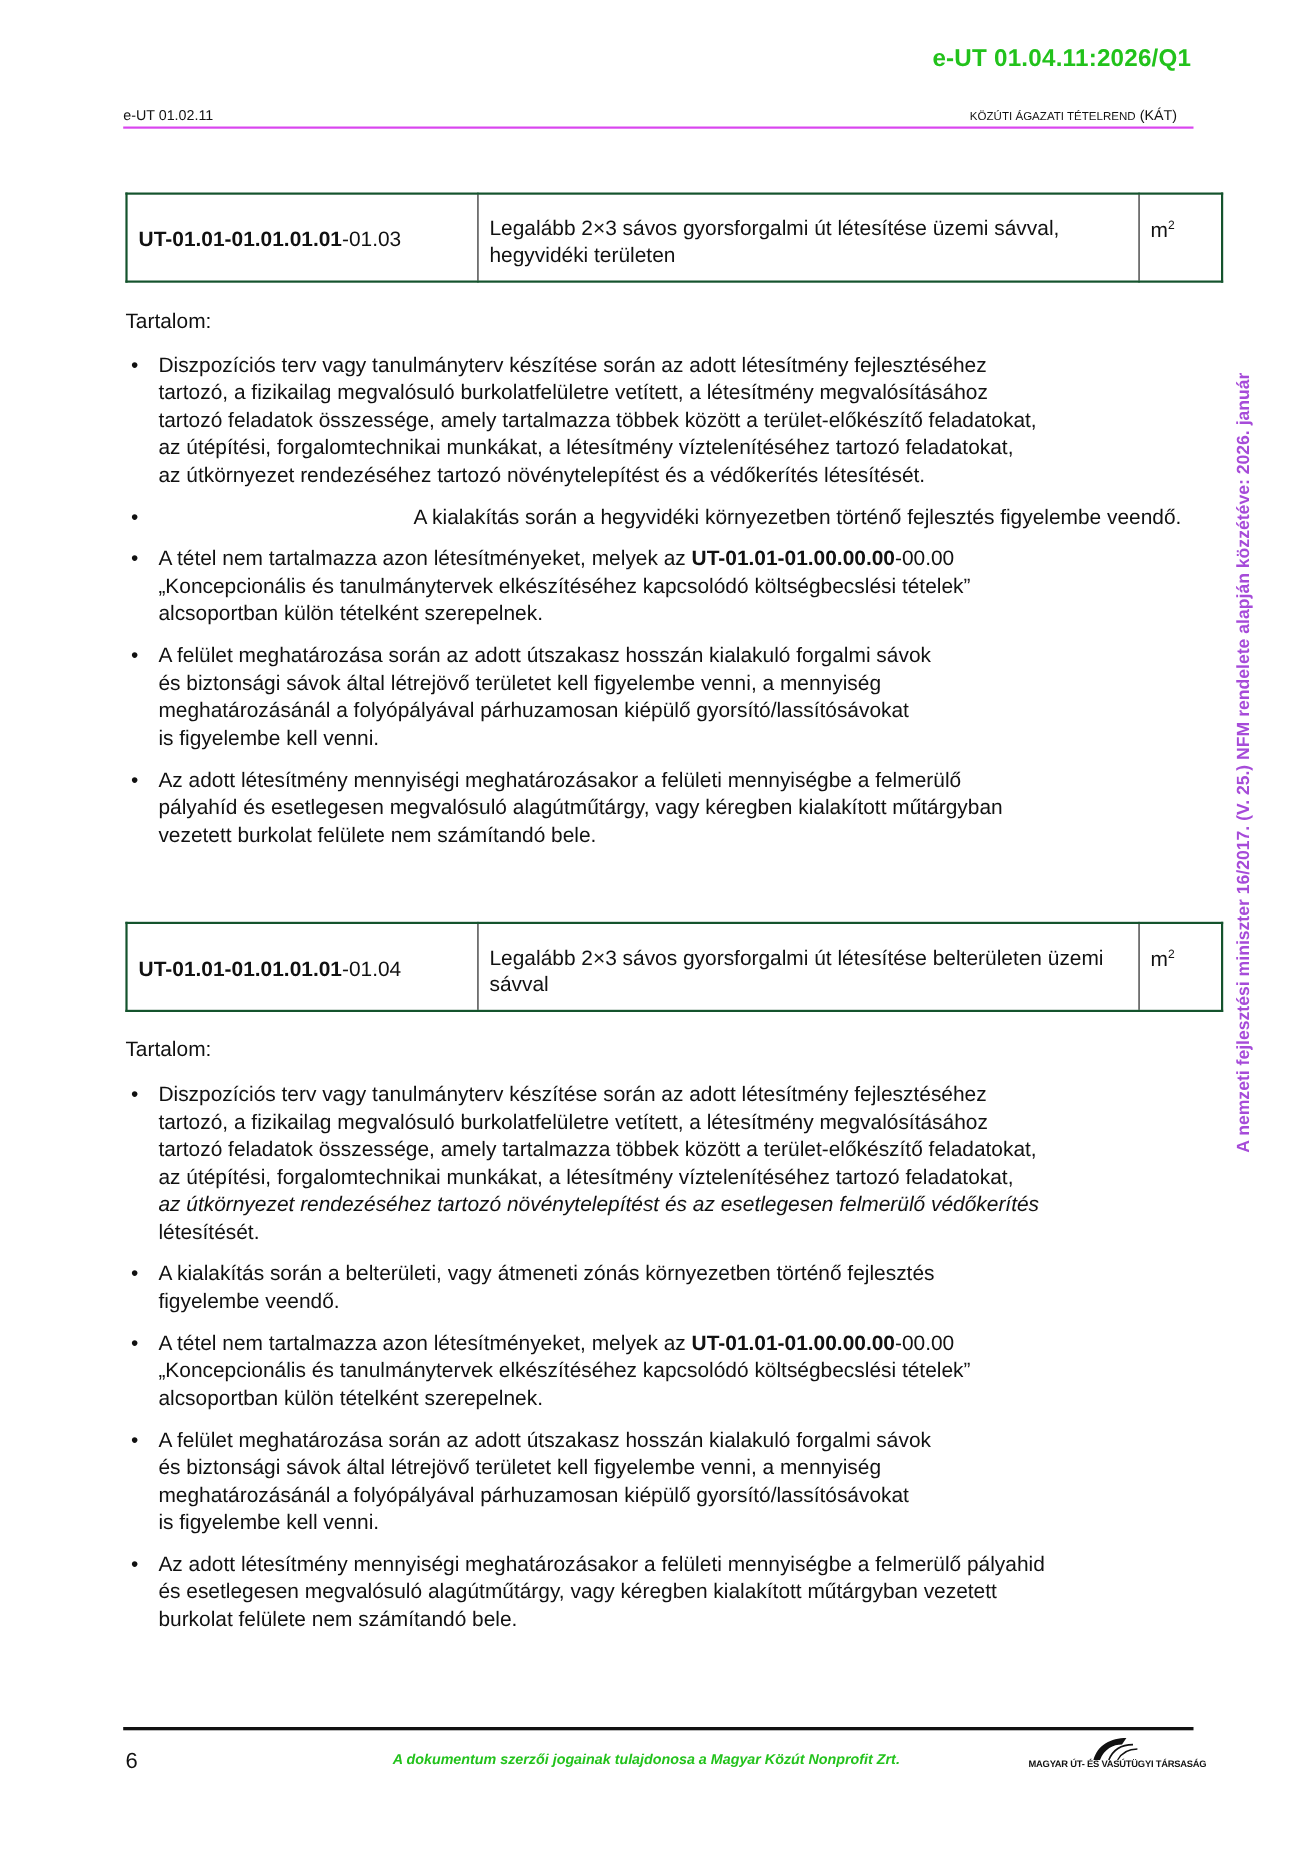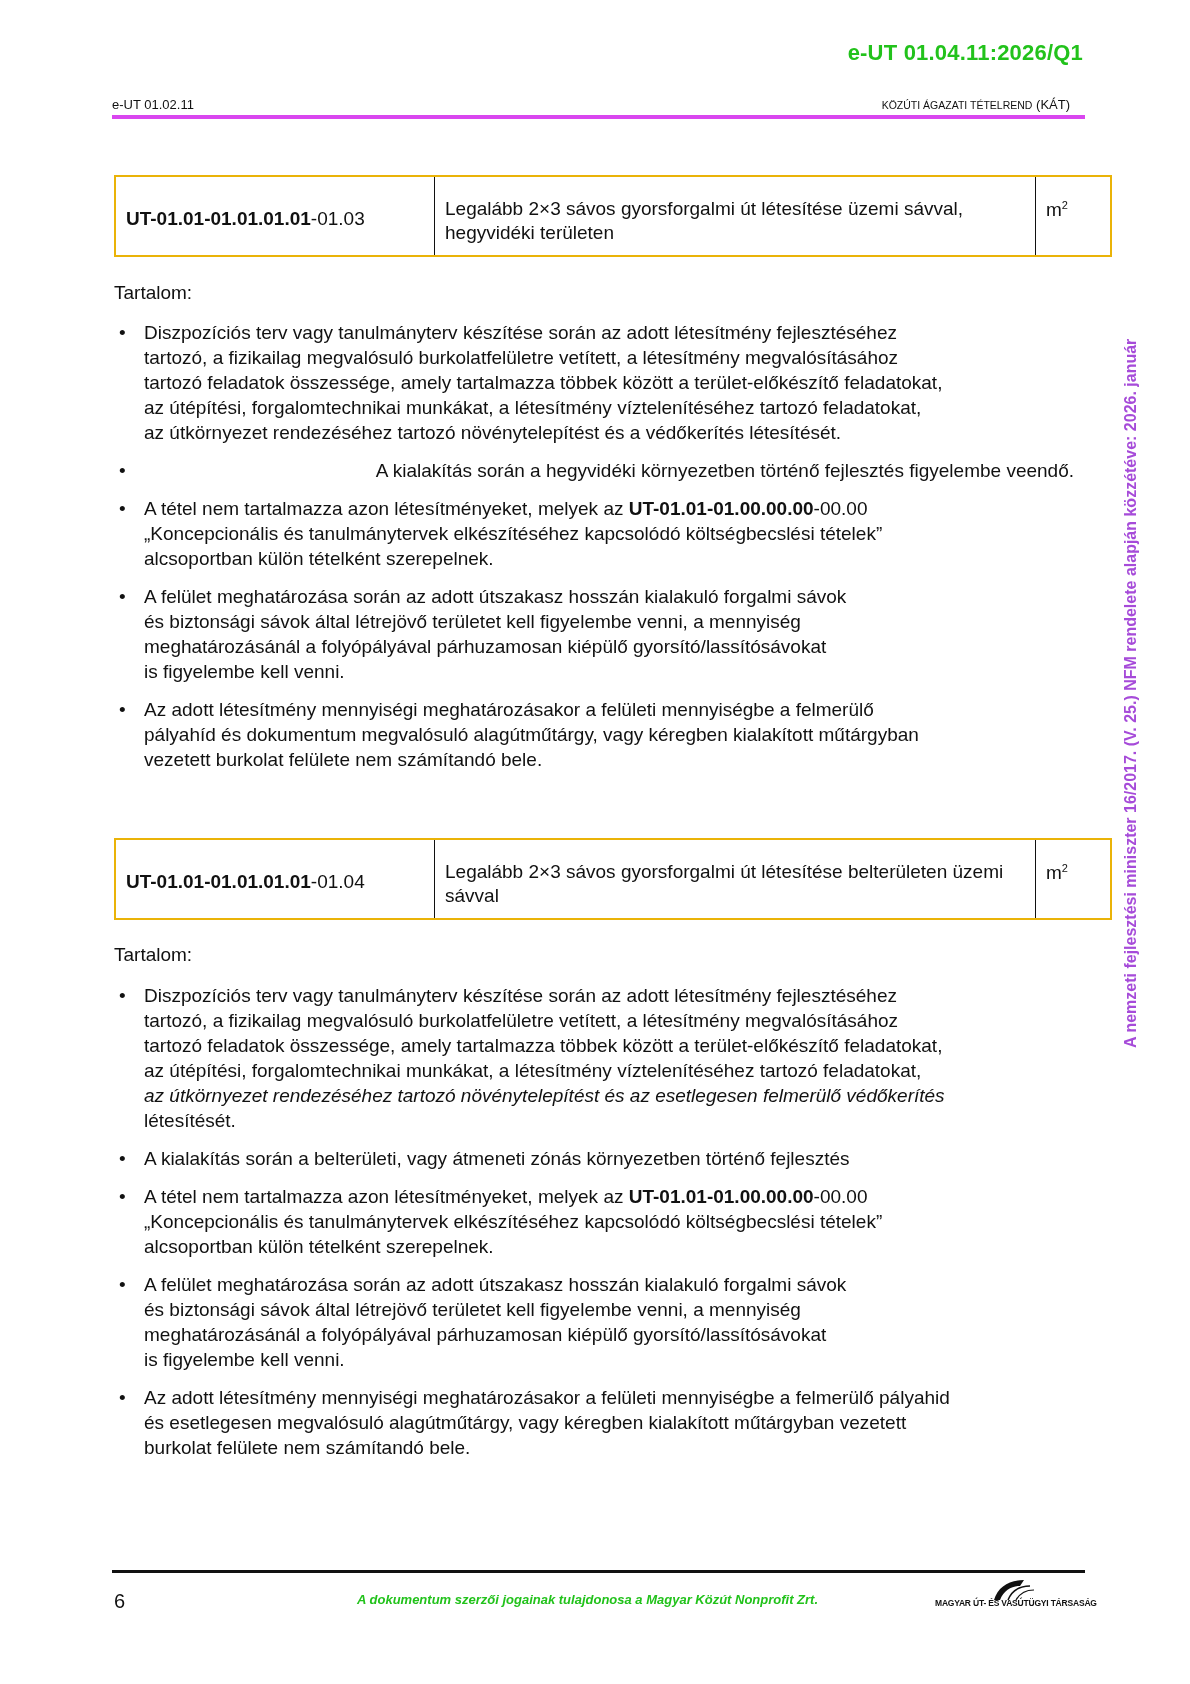--- a/index.html
+++ b/index.html
@@ -3,27 +3,27 @@
 <meta charset="utf-8">
 <style>
   html, body { margin: 0; padding: 0; background: #ffffff; }
   body { width: 1190px; height: 1684px; position: relative; overflow: hidden;
          font-family: "Liberation Sans", sans-serif; color: #111; }
 
   .doc-id { position: absolute; top: 40px; right: 107px; font-size: 22px; font-weight: bold;
             color: #22c21b; letter-spacing: 0.2px; }
 
   .running-header { position: absolute; top: 94px; left: 112px; width: 973px; height: 21px;
-                    border-bottom: 4px solid #d946ef; }
+                    border-bottom: 2px solid #d946ef; }
   .rh-left { position: absolute; left: 0; bottom: 3px; font-size: 13px; }
   .rh-right { position: absolute; right: 15px; bottom: 3px; font-size: 13px; margin-top: 16px; }
   .rh-right .sc { font-size: 10.5px; }
 
   .item-table { position: absolute; left: 114px; width: 998px; border-collapse: collapse;
-                border: 2px solid #eab308; }
+                border: 2px solid #14532d; }
   .item-table td { border: 1px solid #111; vertical-align: middle; font-size: 19px; }
   .item-table .code { width: 300px; padding: 14px 8px 8px 10px; white-space: nowrap; }
   .item-table .code b { font-weight: bold; }
   .item-table .title { padding: 14px 10px 4px 10px; line-height: 24px; }
   .item-table .unit { width: 58px; padding: 14px 6px 25px 10px; }
   .item-table .unit sup { font-size: 11px; }
   #table1 { top: 175px; height: 82px; }
   #table2 { top: 838px; height: 82px; }
 
   .section-label { position: absolute; left: 114px; font-size: 19px; }
@@ -93,21 +93,21 @@
     <li>
       <span class="dot">•</span>
       <span style="display: block;">A felület meghatározása során az adott útszakasz hosszán kialakuló forgalmi sávok</span>
       <span style="display: block;">és biztonsági sávok által létrejövő területet kell figyelembe venni, a mennyiség</span>
       <span style="display: block;">meghatározásánál a folyópályával párhuzamosan kiépülő gyorsító/lassítósávokat</span>
       <span style="display: block;">is figyelembe kell venni.</span>
     </li>
     <li>
       <span class="dot">•</span>
       <span style="display: block;">Az adott létesítmény mennyiségi meghatározásakor a felületi mennyiségbe a felmerülő</span>
-      <span style="display: block;">pályahíd és dokumentum megvalósuló alagútműtárgy, vagy kéregben kialakított műtárgyban</span>
+      <span style="display: block;">pályahíd és esetlegesen megvalósuló alagútműtárgy, vagy kéregben kialakított műtárgyban</span>
       <span style="display: block;">vezetett burkolat felülete nem számítandó bele.</span>
     </li>
   </ul>
 
 <table class="item-table" id="table2">
   <tbody>
       <tr>
     <td class="code"><b>UT-01.01-01.01.01.01</b><span>-01.04</span></td>
     <td class="title">Legalább 2×3 sávos gyorsforgalmi út létesítése belterületen üzemi sávval</td>
     <td class="unit"><span>m</span><sup>2</sup></td>
@@ -121,20 +121,21 @@
       <span style="display: block;">Diszpozíciós terv vagy tanulmányterv készítése során az adott létesítmény fejlesztéséhez</span>
       <span style="display: block;">tartozó, a fizikailag megvalósuló burkolatfelületre vetített, a létesítmény megvalósításához</span>
       <span style="display: block;">tartozó feladatok összessége, amely tartalmazza többek között a terület-előkészítő feladatokat,</span>
       <span style="display: block;">az útépítési, forgalomtechnikai munkákat, a létesítmény víztelenítéséhez tartozó feladatokat,</span>
       <span style="display: block; font-style: italic;">az útkörnyezet rendezéséhez tartozó növénytelepítést és az esetlegesen felmerülő védőkerítés</span>
       <span style="display: block;">létesítését.</span>
     </li>
     <li>
       <span class="dot">•</span>
       <span style="display: block;">A kialakítás során a belterületi, vagy átmeneti zónás környezetben történő fejlesztés</span>
+      <span style="display: block;">figyelembe veendő.</span>
     </li>
     <li>
       <span class="dot">•</span>
       <span style="display: block;"><span>A tétel nem tartalmazza azon létesítményeket, melyek az </span><b>UT-01.01-01.00.00.00</b><span>-00.00</span></span>
       <span style="display: block;">„Koncepcionális és tanulmánytervek elkészítéséhez kapcsolódó költségbecslési tételek”</span>
       <span style="display: block;">alcsoportban külön tételként szerepelnek.</span>
     </li>
     <li>
       <span class="dot">•</span>
       <span style="display: block;">A felület meghatározása során az adott útszakasz hosszán kialakuló forgalmi sávok</span>

